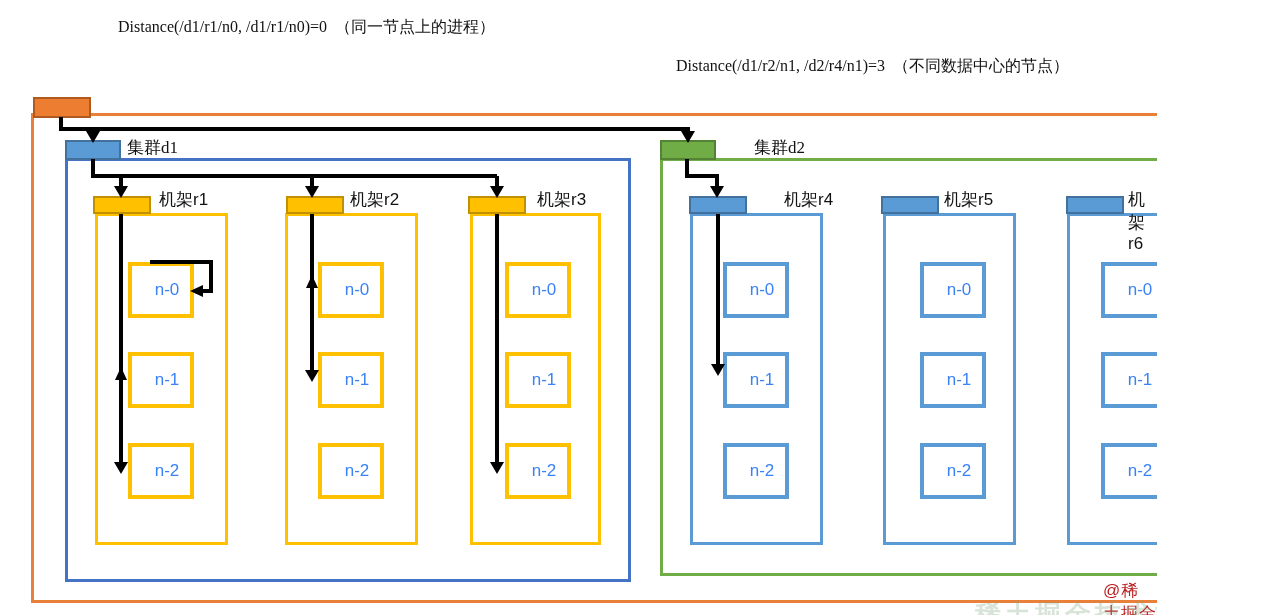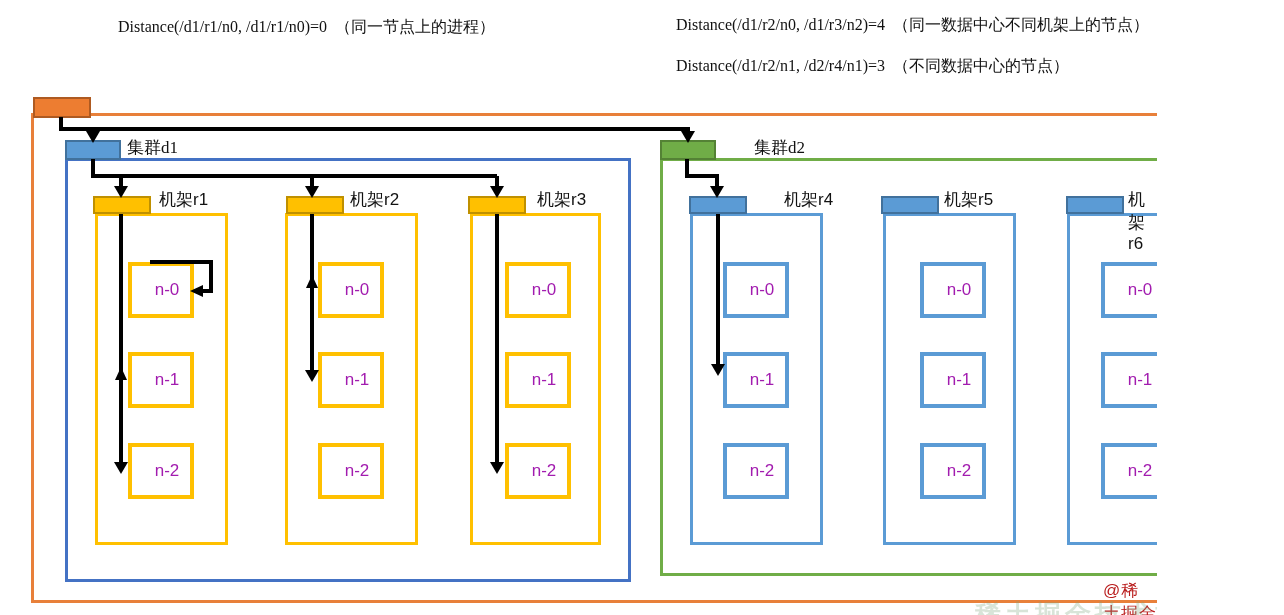--- a/index.html
+++ b/index.html
@@ -27,36 +27,35 @@
   .rack-rect.b{border-color:#5B9BD5;}
   .rack-bar{position:absolute;top:196px;width:58px;height:18px;border:2px solid;}
   .rack-bar.y{background:#FFC000;border-color:#BF9000;}
   .rack-bar.b{background:#5B9BD5;border-color:#41719C;}
   .rack-label{position:absolute;top:188px;font-size:17px;color:#111;}
 
   .node{position:absolute;width:66px;height:56px;border:4px solid;background:#fff;
         display:flex;align-items:center;justify-content:center;}
   .node.y{border-color:#FFC000;}
   .node.b{border-color:#5B9BD5;}
-  .node span{font-size:17px;color:#a21caf;padding-left:12px;}
+  .node span{font-size:17px;color:#3b82f6;padding-left:12px;}
 
   .arrows{position:absolute;left:0;top:0;pointer-events:none;}
 
   .wm{position:absolute;left:1103px;top:579px;font-size:17px;color:#b91c1c;
       letter-spacing:1px;}
   .wm-faint{position:absolute;left:975px;top:597px;font-size:26px;font-weight:bold;
             color:rgba(125,165,125,0.30);letter-spacing:4px;white-space:nowrap;}
 </style>
 </head>
 <body>
 
 <div class="stage">
 
   <div class="formula" style="left:118px;top:17px">Distance(/d1/r1/n0, /d1/r1/n0)=0  （同一节点上的进程）</div>
-  <div class="formula" style="left:676px;top:15px">Distance(/d1/r2/n0, /d1/r3/n2)=4  （同一数据中心不同机架上的节点）</div>
   <div class="formula" style="left:676px;top:56px">Distance(/d1/r2/n1, /d2/r4/n1)=3  （不同数据中心的节点）</div>
 
   <div class="outer"></div>
   <div class="rootbox"></div>
 
   <div class="cl-rect d1"></div>
   <div class="cl-box d1"></div>
   <div class="cl-label" style="left:127px">集群d1</div>
 
   <div class="rack-rect y" style="left:95px"></div>

